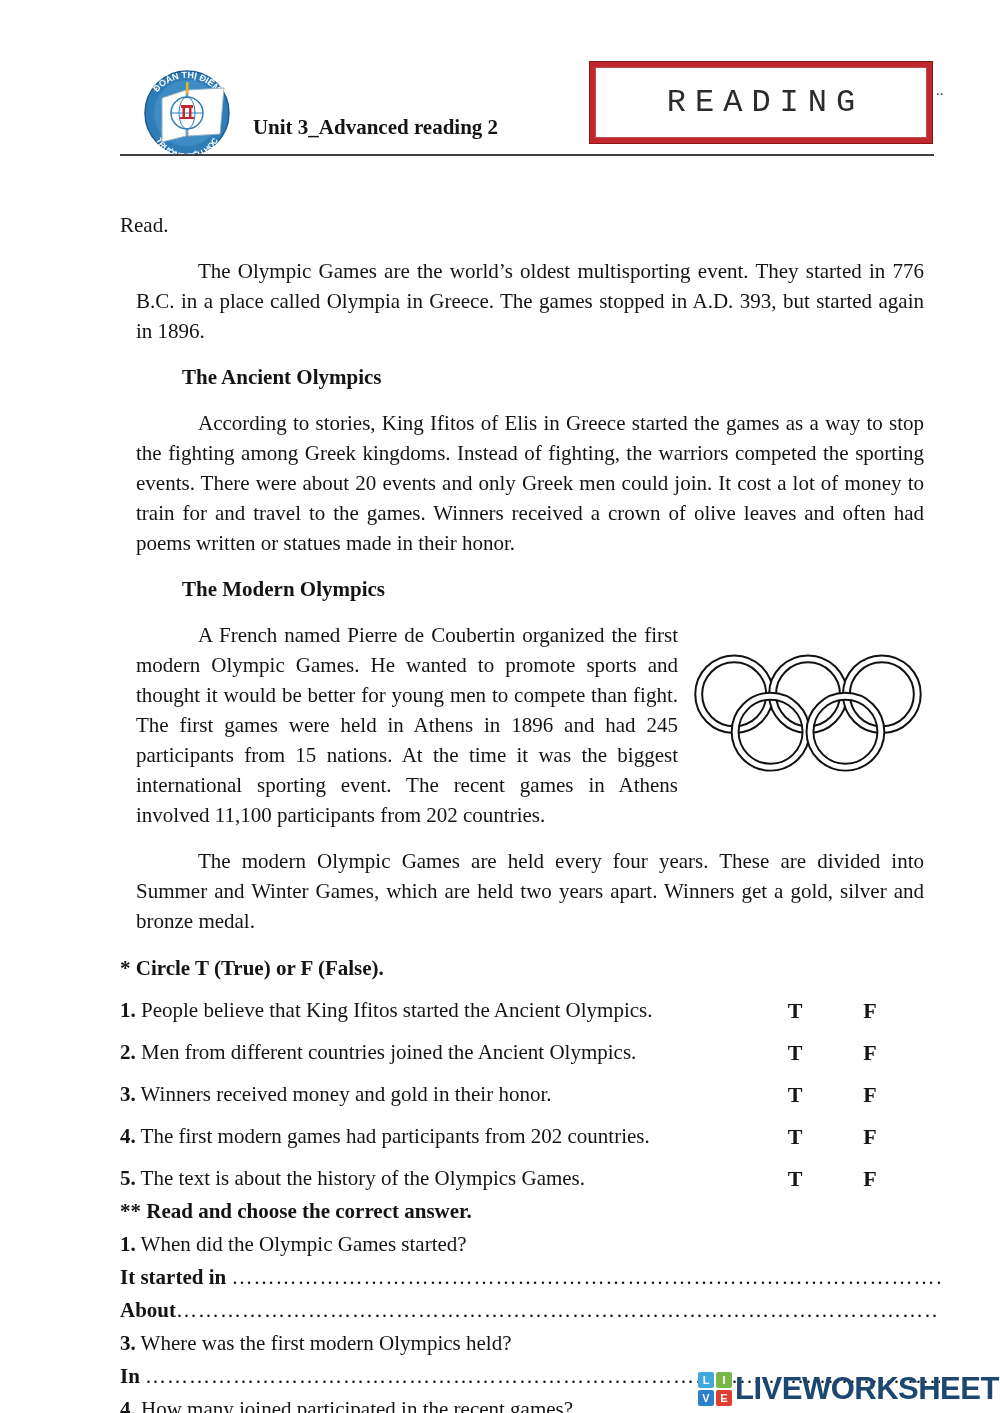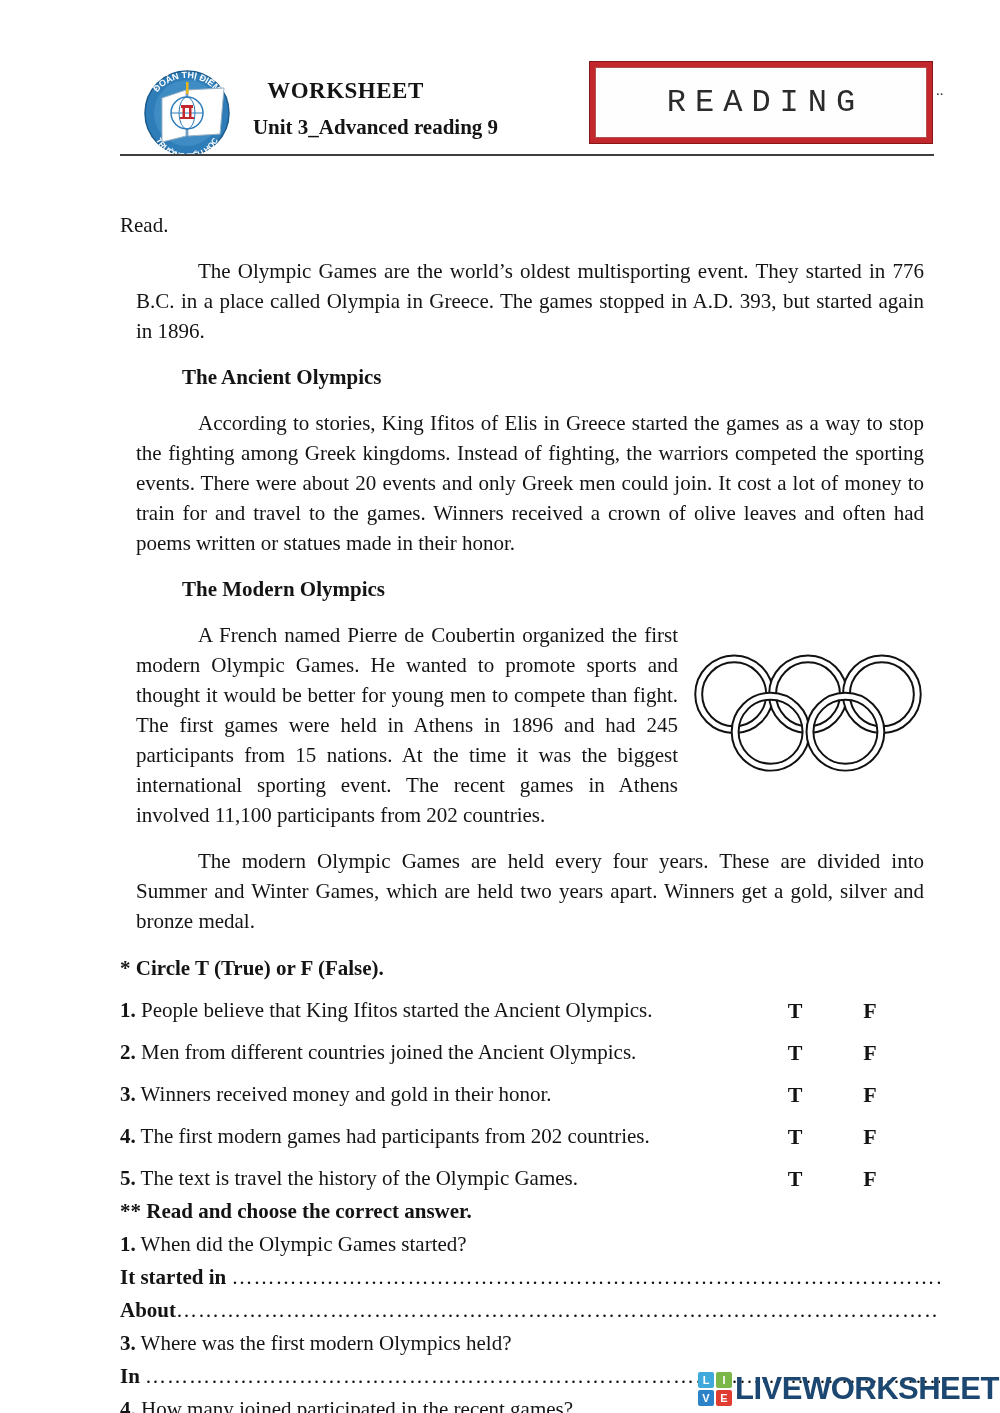--- a/index.html
+++ b/index.html
@@ -97,22 +97,21 @@
     <ellipse cx="51" cy="45" rx="8" ry="16" fill="none" stroke="#2e7cb8" stroke-width="1"></ellipse>
     <line x1="35" y1="45" x2="67" y2="45" stroke="#2e7cb8" stroke-width="1"></line>
     <g>
       <rect x="45" y="37" width="12" height="3" fill="#c1272d"></rect>
       <rect x="46.5" y="40" width="2.5" height="9" fill="#c1272d"></rect>
       <rect x="53" y="40" width="2.5" height="9" fill="#c1272d"></rect>
       <rect x="44" y="49" width="14" height="2" fill="#c1272d"></rect>
     </g>
   </svg>
 
-  <div class="hdr-title">WORKSHEET</div>
-  <div class="hdr-subtitle">Unit 3_Advanced reading 9</div>
+  <div class="hdr-subtitle">Unit 3_Advanced reading 2</div>
 
   <div class="reading-stamp">
     <span>READING</span>
   </div>
   <div class="stamp-dots">..</div>
   <div class="hdr-rule"></div>
 
   <div class="content">
 
     <div class="lead">Read.</div>
@@ -159,21 +158,21 @@
       <div class="tf-sentence"><span class="tf-num">3.</span><span> Winners received money and gold in their honor.</span></div>
       <div class="tf-t">T</div>
       <div class="tf-f">F</div>
     </div>
     <div class="tf-row">
       <div class="tf-sentence"><span class="tf-num">4.</span><span> The first modern games had participants from 202 countries.</span></div>
       <div class="tf-t">T</div>
       <div class="tf-f">F</div>
     </div>
     <div class="tf-row">
-      <div class="tf-sentence"><span class="tf-num">5.</span><span> The text is travel the history of the Olympic Games.</span></div>
+      <div class="tf-sentence"><span class="tf-num">5.</span><span> The text is about the history of the Olympics Games.</span></div>
       <div class="tf-t">T</div>
       <div class="tf-f">F</div>
     </div>
 
     <div class="q-instr">** Read and choose the correct answer.</div>
 
     <div class="q-line"><span class="q-num">1.</span><span> When did the Olympic Games started?</span></div>
     <div class="ans-line"><span class="ans-prefix">It started in </span><span class="ans-dots">………………………………………………………………………………………...…………………………</span></div>
 
     <div class="ans-line"><span class="ans-prefix">About</span><span class="ans-dots">…………………………………………………………………………………………………...……..…………</span></div>

